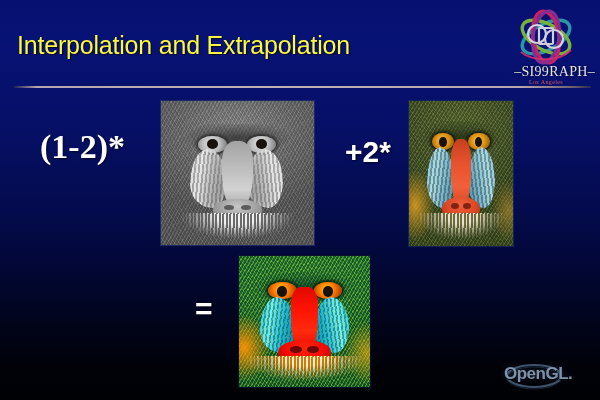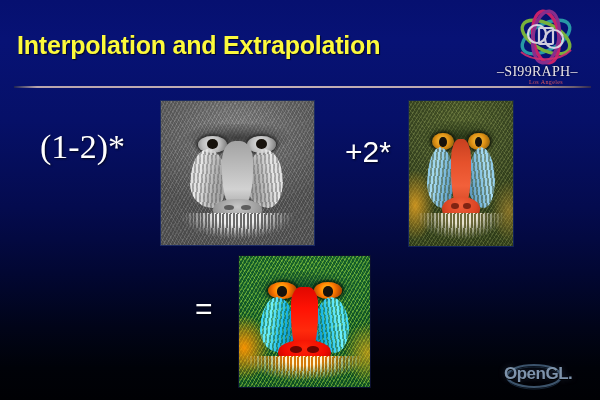--- a/index.html
+++ b/index.html
@@ -18,57 +18,57 @@
         #040b4e 52%,
         #020733 68%,
         #010418 82%,
         #000208 92%,
         #000104 100%);
   }
 
   
   #title{
     position:absolute;left:17px;top:31px;
-    font-size:25px;font-weight:bold;
+    font-size:25px;font-weight:normal;
     color:#fcf93c;
     letter-spacing:-0.2px;
     text-shadow:1px 1px 1px rgba(0,0,0,.65);
     white-space:nowrap;
   }
 
   
   #divider{
     position:absolute;left:14px;top:86px;width:577px;height:2px;
     background:linear-gradient(90deg,#1d2355 0%,#b9a5ad 4%,#c3b0b6 45%,#b9a5ad 88%,#6d5f70 97%,#2a2550 100%);
   }
 
   
   #siglogo{
     position:absolute;left:497px;top:8px;width:98px;height:85px;
   }
   #siglogo svg{display:block;}
   #siglogo .sigtext{
-    position:absolute;left:0;top:56px;width:98px;text-align:left;
+    position:absolute;left:0;top:56px;width:98px;text-align:right;
     font-family:"Liberation Serif", serif;
     font-size:14px;color:#e8e3ea;letter-spacing:.3px;
     text-shadow:0 0 2px rgba(0,0,0,.8);
     white-space:nowrap;
   }
   #siglogo .sigsub{
     position:absolute;left:0;top:71px;width:98px;text-align:center;
     font-family:"Liberation Serif", serif;
     font-size:6px;color:#d9555f;letter-spacing:.4px;
     white-space:nowrap;
   }
 
   
   .mathlabel{
     position:absolute;
     font-family:"Liberation Serif", serif;
-    font-weight:normal;color:#ffffff;
+    font-weight:bold;color:#ffffff;
     text-shadow:1px 1px 2px rgba(0,0,0,.7);
     white-space:nowrap;
     text-align:center;
   }
   #m-coef1{left:40px;top:128px;font-size:34px;}
   #m-plus {left:345px;top:135px;font-size:30px;font-family:"Liberation Sans",sans-serif;}
   #m-equals{left:195px;top:292px;font-size:30px;font-family:"Liberation Sans",sans-serif;}
 
   
   .imgframe{position:absolute;overflow:hidden;background:#101010;}

